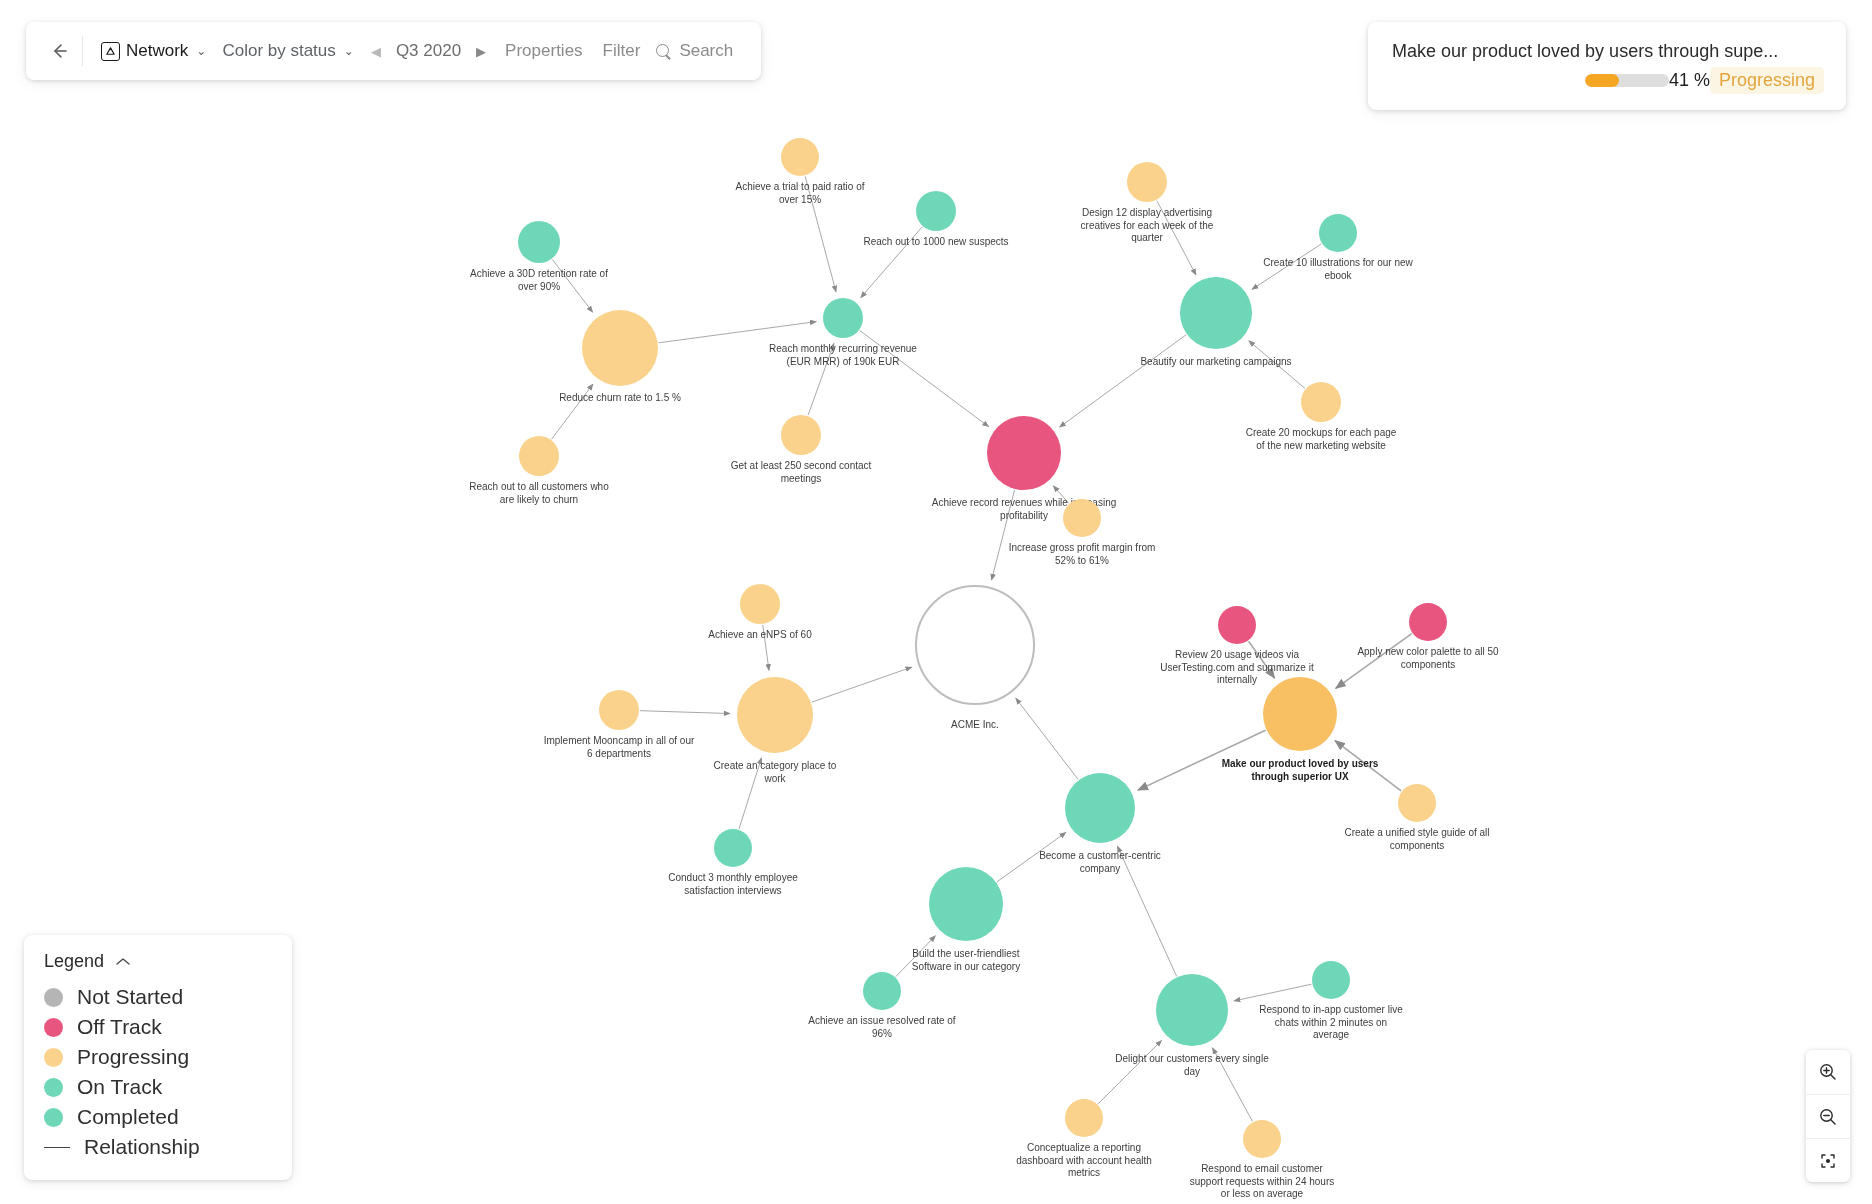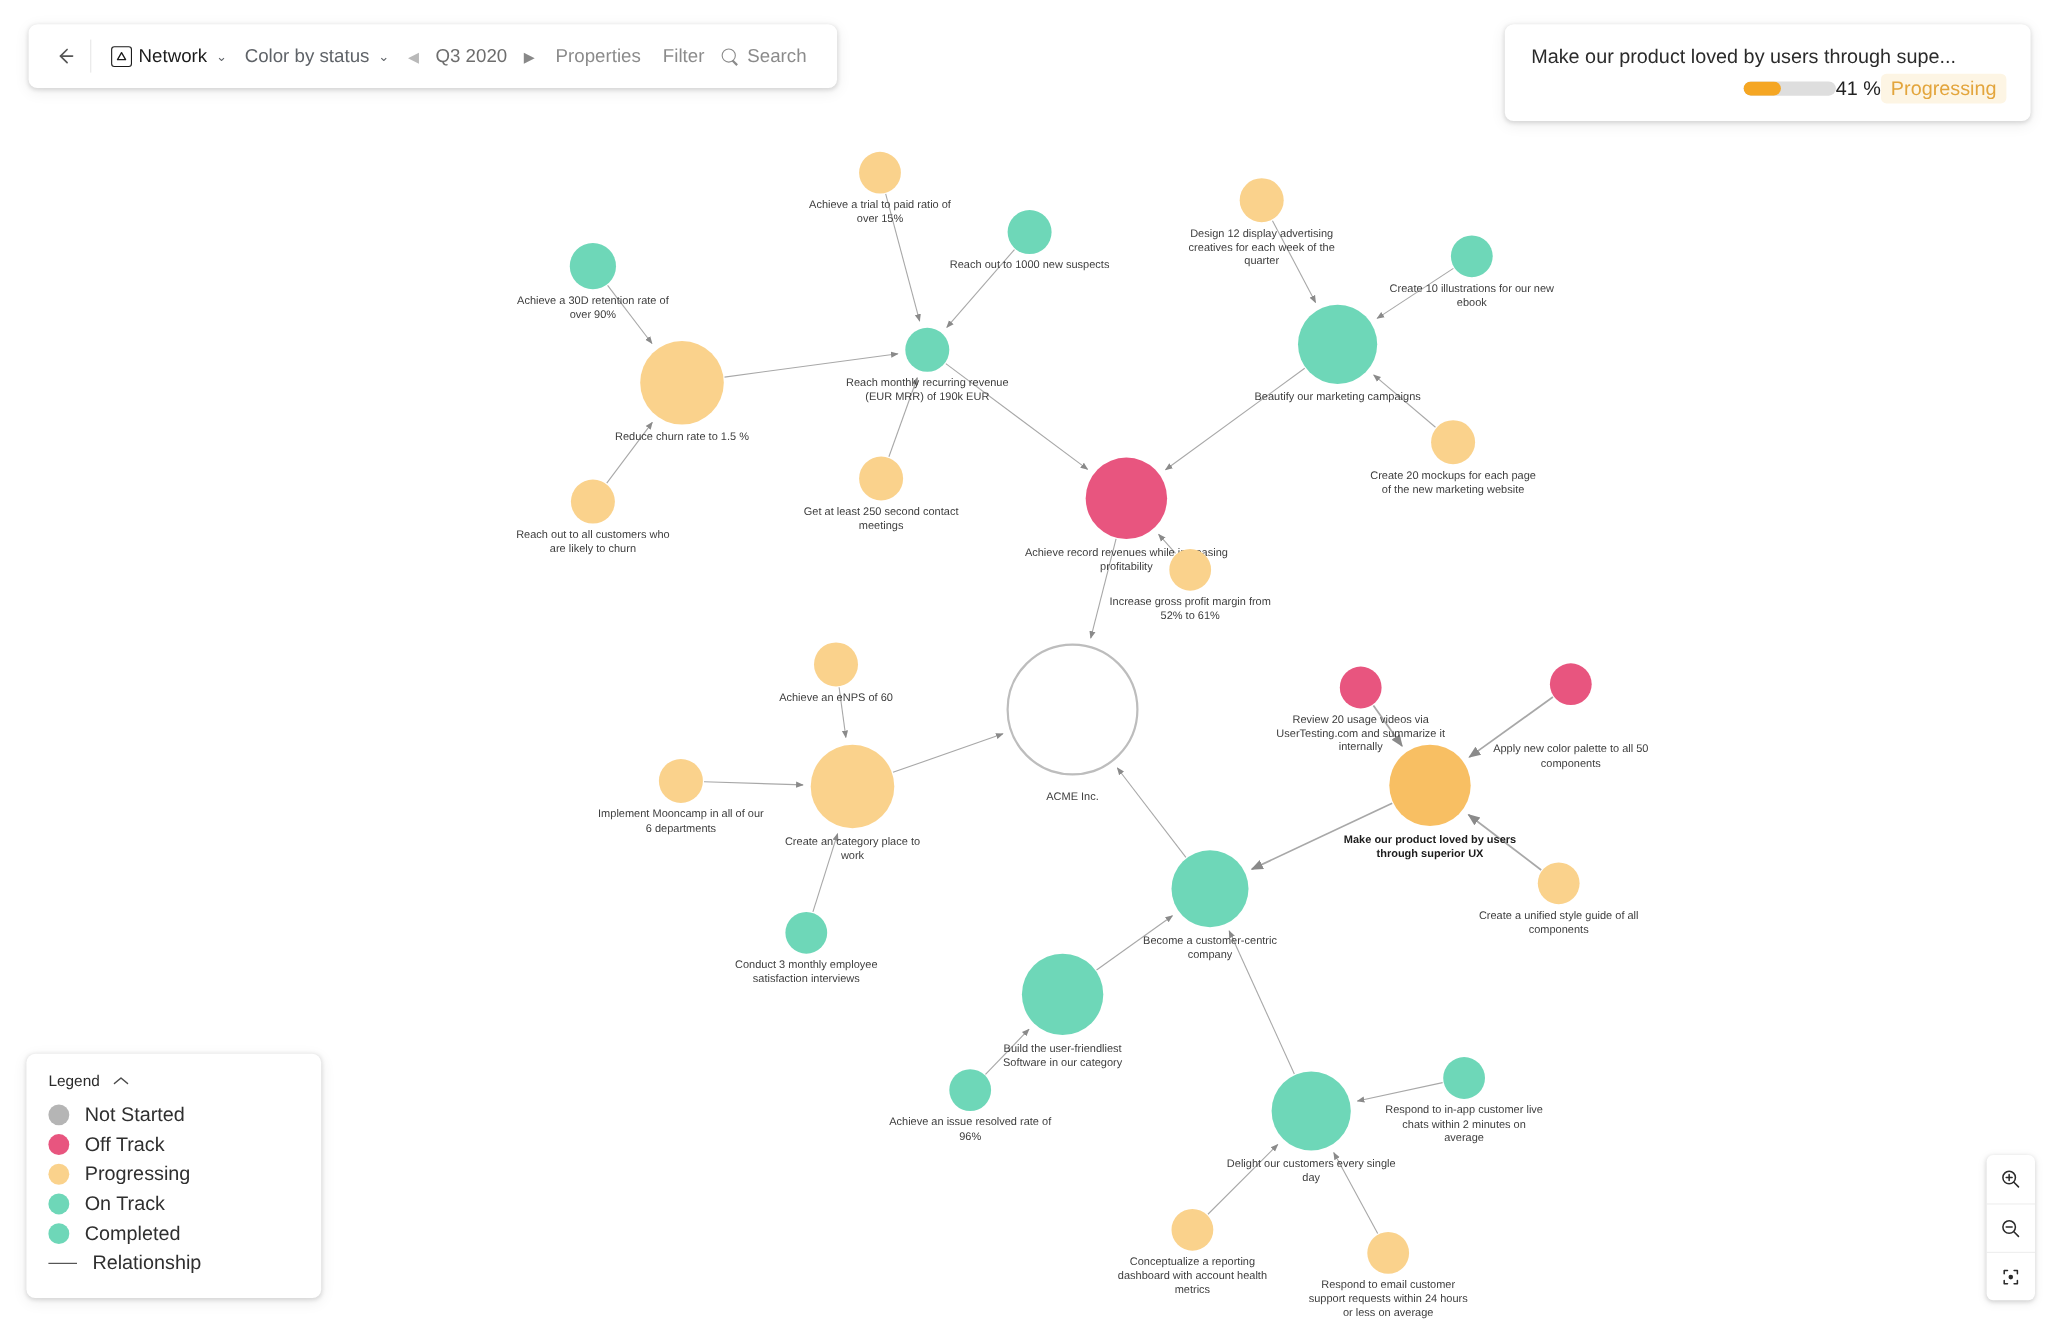--- a/index.html
+++ b/index.html
@@ -100,27 +100,27 @@
   .legend {
     position: absolute; left: 24px; bottom: 24px;
     width: 268px;
     background: #fff; border-radius: 8px;
     box-shadow: 0 1px 4px rgba(0,0,0,.13), 0 3px 14px rgba(0,0,0,.07);
     padding: 16px 20px 18px 20px;
     z-index: 20;
   }
   .legend-head {
     display: flex; align-items: center; gap: 12px;
-    font-size: 14px; color: #2b2b2b; margin-bottom: 10px; cursor: pointer;
+    font-size: 18px; color: #2b2b2b; margin-bottom: 10px; cursor: pointer;
   }
   .legend-head .caret { font-size: 13px; color: #4b4b4b; }
   .legend-row { display: flex; align-items: center; gap: 14px; padding: 3px 0; }
   .legend-dot { width: 19px; height: 19px; border-radius: 50%; flex: none; }
   .legend-line { width: 26px; height: 0; border-top: 1.6px solid #444; flex: none; margin-left: 0px;}
-  .legend-label { font-size: 18px; color: #2f2f2f; }
+  .legend-label { font-size: 21px; color: #2f2f2f; }
 
   
   .zoom-controls {
     position: absolute; right: 22px; bottom: 22px;
     width: 44px;
     background: #fff; border-radius: 6px;
     box-shadow: 0 1px 4px rgba(0,0,0,.14), 0 2px 10px rgba(0,0,0,.07);
     overflow: hidden; z-index: 20;
   }
   .zoom-btn {
@@ -220,21 +220,21 @@
       <div class="node-label" style="left: 775px; top: 760px;">Create an category place to
 work</div>
       <div class="node" style="left: 733px; top: 848px; width: 38px; height: 38px; background: rgb(110, 215, 184);"></div>
       <div class="node-label" style="left: 733px; top: 872px;">Conduct 3 monthly employee
 satisfaction interviews</div>
       <div class="node" style="left: 1237px; top: 625px; width: 38px; height: 38px; background: rgb(232, 85, 127);"></div>
       <div class="node-label" style="left: 1237px; top: 649px;">Review 20 usage videos via
 UserTesting.com and summarize it
 internally</div>
       <div class="node" style="left: 1428px; top: 622px; width: 38px; height: 38px; background: rgb(232, 85, 127);"></div>
-      <div class="node-label" style="left: 1428px; top: 646px; margin-top: 30px;">Apply new color palette to all 50
+      <div class="node-label" style="left: 1428px; top: 646px;">Apply new color palette to all 50
 components</div>
       <div class="node" style="left: 1300px; top: 714px; width: 74px; height: 74px; background: rgb(248, 191, 99);"></div>
       <div class="node-label bold" style="left: 1300px; top: 758px;">Make our product loved by users
 through superior UX</div>
       <div class="node" style="left: 1417px; top: 803px; width: 38px; height: 38px; background: rgb(250, 210, 140);"></div>
       <div class="node-label" style="left: 1417px; top: 827px;">Create a unified style guide of all
 components</div>
       <div class="node" style="left: 1100px; top: 808px; width: 70px; height: 70px; background: rgb(110, 215, 184);"></div>
       <div class="node-label" style="left: 1100px; top: 850px;">Become a customer-centric
 company</div>

